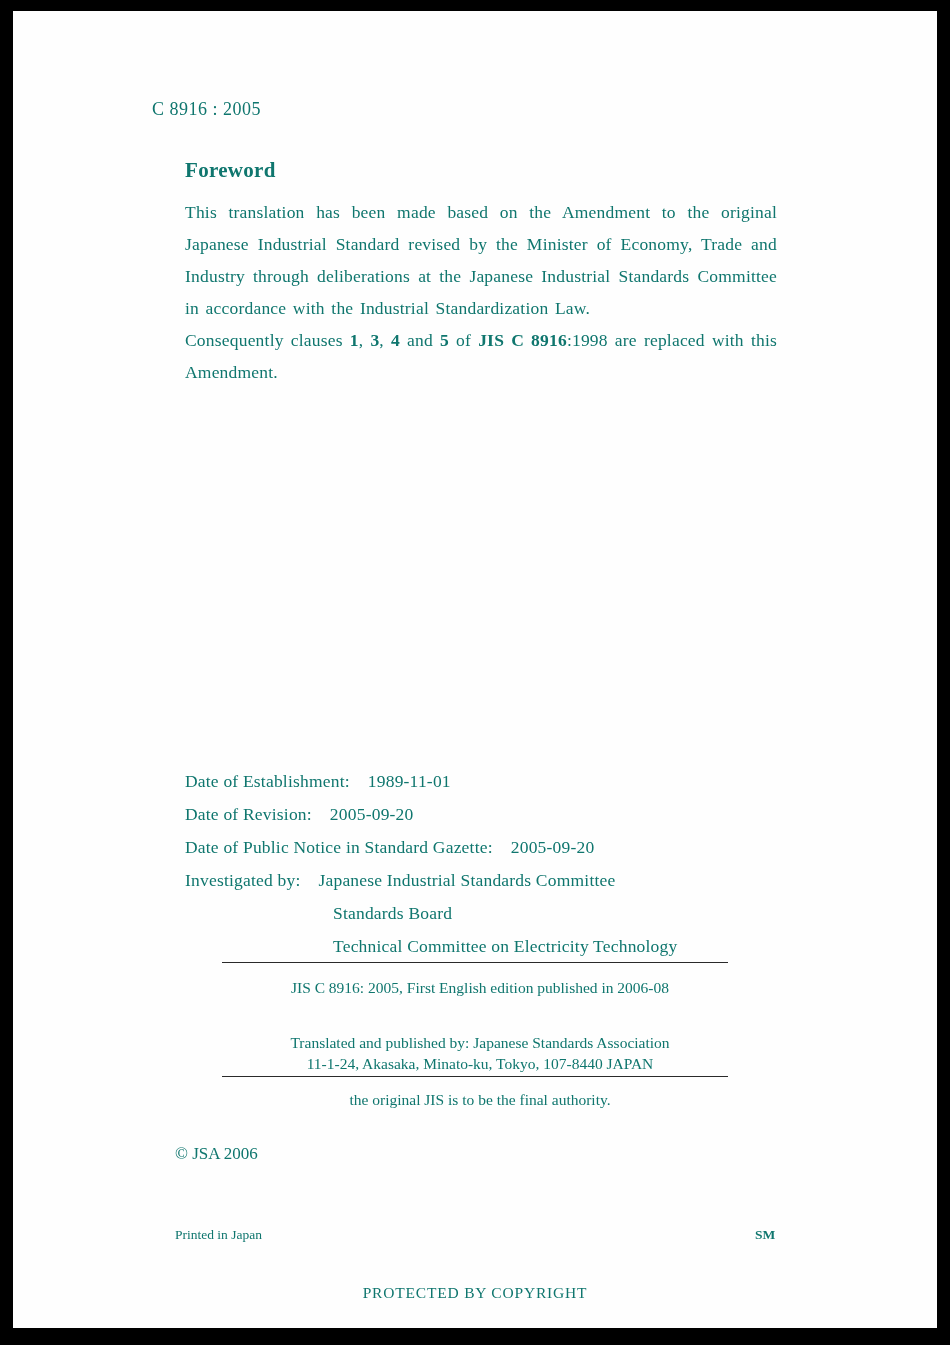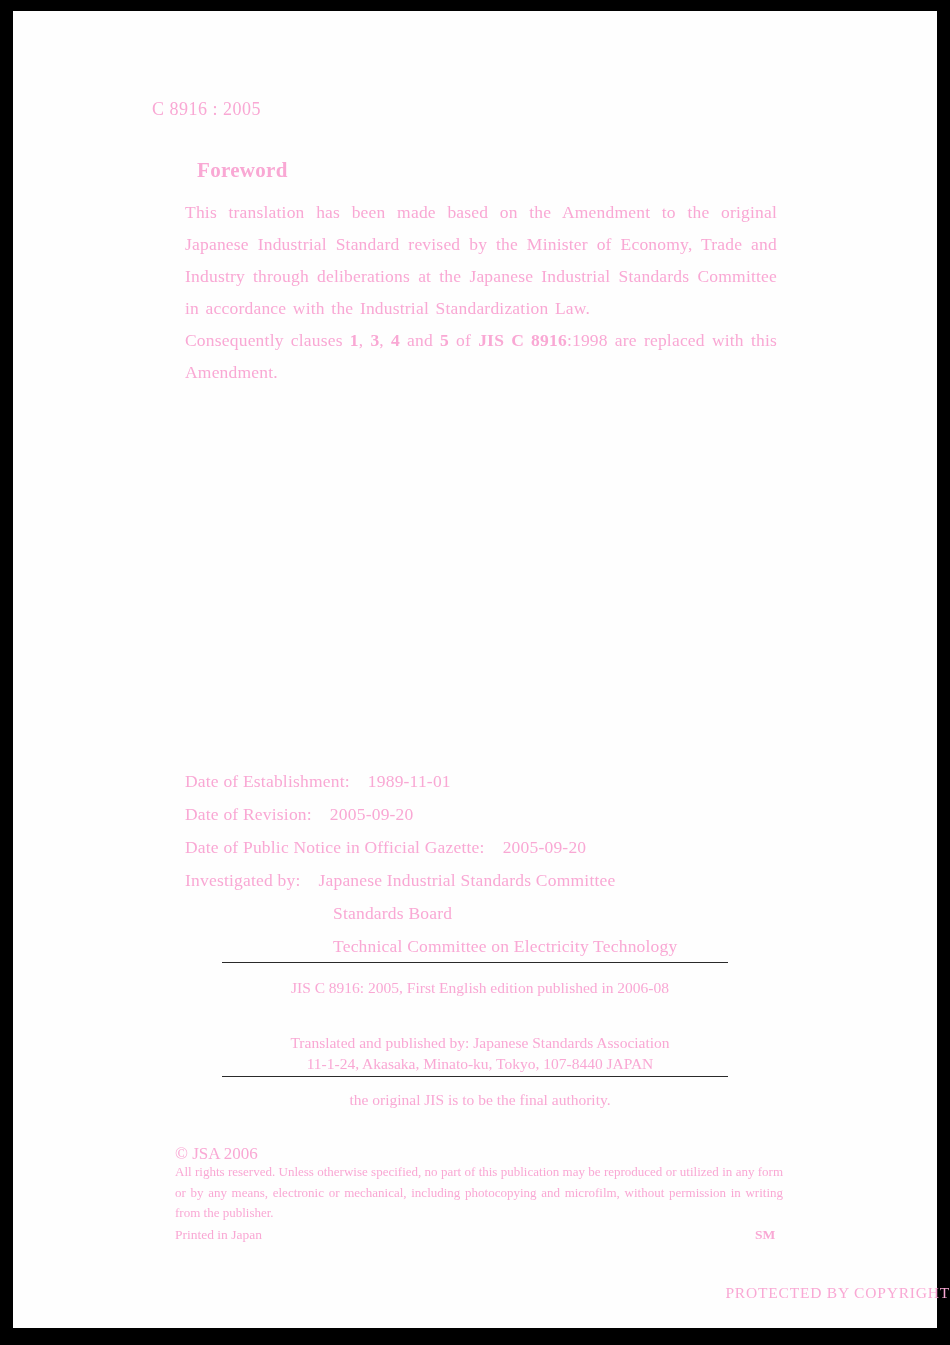--- a/index.html
+++ b/index.html
@@ -3,42 +3,42 @@
 <meta charset="utf-8">
 <style>
   html, body { margin: 0; padding: 0; background: #000; }
   #canvas {
     position: relative;
     width: 950px;
     height: 1345px;
     background: #000;
     overflow: hidden;
     font-family: "Liberation Serif", serif;
-    color: #f9a8d4;
+    color: #0f766e;
   }
   .page {
     position: absolute;
     left: 13px; top: 11px;
     width: 924px; height: 1317px;
     background: #fefefe;
   }
   .abs { position: absolute; }
 
   .doc-number {
     left: 152px; top: 99px;
     font-size: 18px;
     letter-spacing: 0.5px;
   }
 
   .foreword {
     left: 185px; top: 158px;
     width: 592px;
   }
   .foreword h2 {
-    margin: 0 0 13px 12px;
+    margin: 0 0 13px 0;
     font-size: 21px;
     font-weight: bold;
     letter-spacing: 0.3px;
   }
   .para {
     margin: 0;
     font-size: 17.5px;
     line-height: 32px;
     text-align: justify;
     letter-spacing: 0.2px;
@@ -88,21 +88,21 @@
     font-size: 13.5px;
   }
   .footer-code {
     left: 755px; top: 1227px;
     font-size: 13.5px;
     font-weight: bold;
   }
   .protected-line {
     left: 0; top: 1284px;
     width: 950px;
-    text-align: right;
+    text-align: center;
     font-size: 15.5px;
     letter-spacing: 0.8px;
   }
 </style>
 </head>
 <body>
 
 <div id="canvas">
   <div class="page"></div>
 
@@ -115,21 +115,21 @@
   </div>
 
   <div class="abs record">
     <div class="record-row">
       <span>Date of Establishment:</span><span class="rv">1989-11-01</span>
     </div>
     <div class="record-row">
       <span>Date of Revision:</span><span class="rv">2005-09-20</span>
     </div>
     <div class="record-row">
-      <span>Date of Public Notice in Official Gazette:</span><span class="rv">2005-09-20</span>
+      <span>Date of Public Notice in Standard Gazette:</span><span class="rv">2005-09-20</span>
     </div>
     <div class="record-row">
       <span>Investigated by:</span><span class="rv">Japanese Industrial Standards Committee</span>
     </div>
     <div class="record-row cont">Standards Board</div>
     <div class="record-row cont">Technical Committee on Electricity Technology</div>
   </div>
 
   <div class="abs rule rule1"></div>
 
@@ -140,17 +140,16 @@
     <div>11-1-24, Akasaka, Minato-ku, Tokyo, 107-8440 JAPAN</div>
   </div>
 
   <div class="abs rule rule2"></div>
 
   <div class="abs centered-block doubts-block">
     <div>the original JIS is to be the final authority.</div>
   </div>
 
   <div class="abs footer-copyright">© JSA 2006</div>
-  <div class="abs footer-rights">All rights reserved. Unless otherwise specified, no part of this publication may be reproduced or utilized in any form or by any means, electronic or mechanical, including photocopying and microfilm, without permission in writing from the publisher.</div>
   <div class="abs footer-printed">Printed in Japan</div>
   <div class="abs footer-code">SM</div>
   <div class="abs protected-line">PROTECTED BY COPYRIGHT</div>
 </div>
 
 </body></html>

